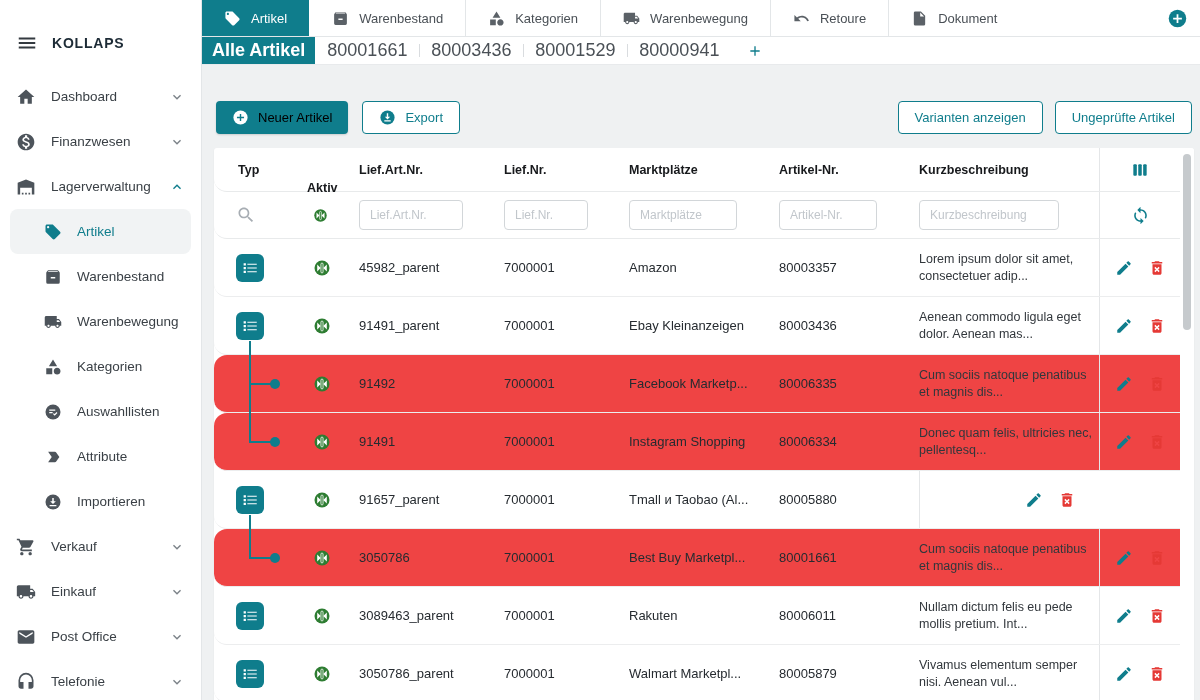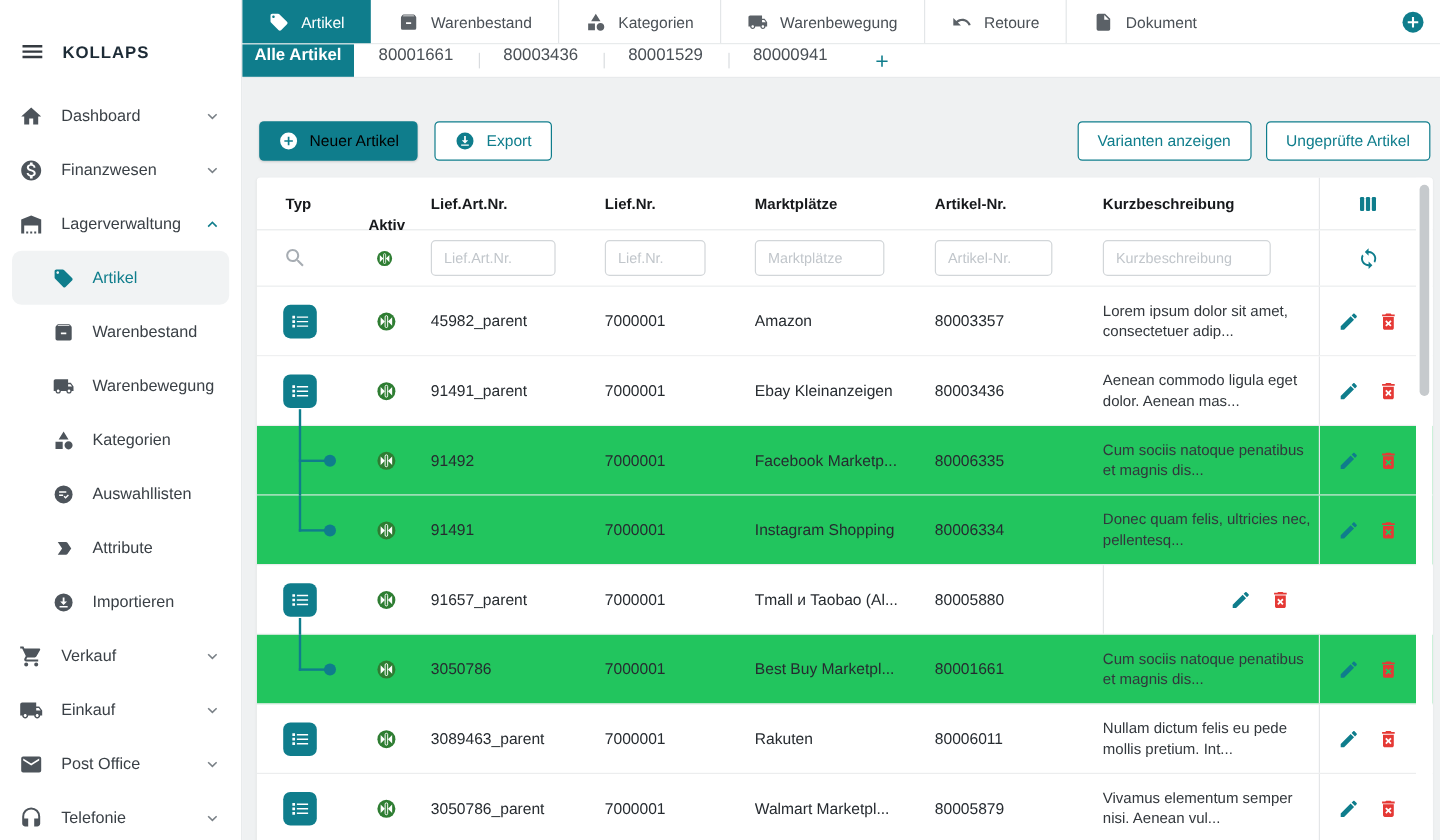--- a/index.html
+++ b/index.html
@@ -32,44 +32,44 @@
   .tab1:not(:first-child) { border-left:1px solid #e3e6e8; }
   .tab1 .t-icon { width:17px; height:17px; color:#5b6167; }
   .tab1 .t-label { font-size:13px; font-weight:500; white-space:nowrap; }
   .tab1.active { background:var(--accent); color:#fff; border-color:transparent; }
   .tab1.active .t-icon { color:#fff; }
   .tab1.active + .tab1 { border-left-color:transparent; }
   .tb1-spacer { flex:1; }
   .add-tab-btn { width:21px; height:21px; align-self:center; margin-right:12px; cursor:pointer; }
 
   .tabbar2 { height:28px; background:#fff; border-bottom:1px solid #e8eaec; display:flex; align-items:stretch; box-shadow:0 1px 2px rgba(0,0,0,.04); }
-  .tab2 { display:flex; justify-content:center; min-width:104px; padding:0 10px; font-size:14px; color:#4a5056; cursor:pointer; position:relative; }
+  .tab2 { display:flex; align-items:center; justify-content:center; min-width:104px; padding:0 10px; font-size:18px; color:#4a5056; cursor:pointer; position:relative; }
   .tab2:not(:first-child):before { content:""; position:absolute; left:0; top:7px; bottom:7px; width:1px; background:#d9dcdf; }
   .tab2.active { background:var(--accent); color:#fff; font-weight:bold; min-width:90px; }
   .tab2.active:before { display:none; }
   .tab2.active + .tab2:before { display:none; }
   .add-tab2 { width:16px; height:16px; align-self:center; margin-left:16px; color:var(--accent); cursor:pointer; }
 
   .content { flex:1; background:#eff1f2; padding:36px 6px 0 12px; display:flex; flex-direction:column; min-height:0; }
 
   
   .toolbar { display:flex; align-items:center; margin:0 2px 14px 2px; }
   .btn { height:33px; display:inline-flex; align-items:center; gap:9px; padding:0 16px; border-radius:4px; font-size:13px; cursor:pointer; white-space:nowrap; }
   .btn .btn-ic { width:17px; height:17px; }
   .btn-primary { background:var(--accent); color:#000000; font-weight:500; box-shadow:0 1px 2px rgba(0,0,0,.15);text-align:right; }
   .btn-outline { background:#fff; color:var(--accent); border:1px solid var(--accent); font-weight:500; }
   .tb-right { margin-left:auto; display:flex; gap:12px; }
 
   
   .card { background:#fff; border-radius:3px 3px 0 0; position:relative; flex:1; overflow:hidden; box-shadow:0 1px 2px rgba(0,0,0,.06); }
-  .trow, .thead, .tfilter { display:flex; align-items:center; }
+  .trow, .thead, .tfilter { display:flex; align-items:center;border-radius:13px; }
   .thead { height:44px; border-bottom:1px solid #e8eaeb; }
   .tfilter { height:47px; border-bottom:1px solid #e8eaeb; }
   .trow { height:58px; border-bottom:1px solid #ecedee; background:#fff; }
-  .trow.shaded { background:#22c55e; }
+  .trow.shaded { background:#ef4444; }
   .cell { height:100%; display:flex; align-items:center; }
   .col-typ { width:75px; position:relative; padding-left:22px; }
   .col-aktiv { width:70px; padding-left:24px; }
   .col-lan { width:145px; }
   .col-ln  { width:125px; }
   .col-mp  { width:150px; }
   .col-an  { width:140px; }
   .col-kb  { width:180px; }
   .col-act { flex:1; border-left:1px solid #e4e6e8; justify-content:center; gap:15px; padding-right:14px; }
   .hcell { font-size:12.5px; font-weight:bold; color:#17191c; }

